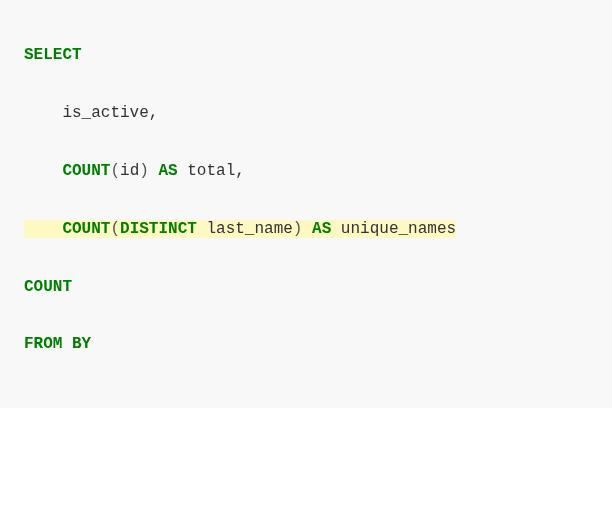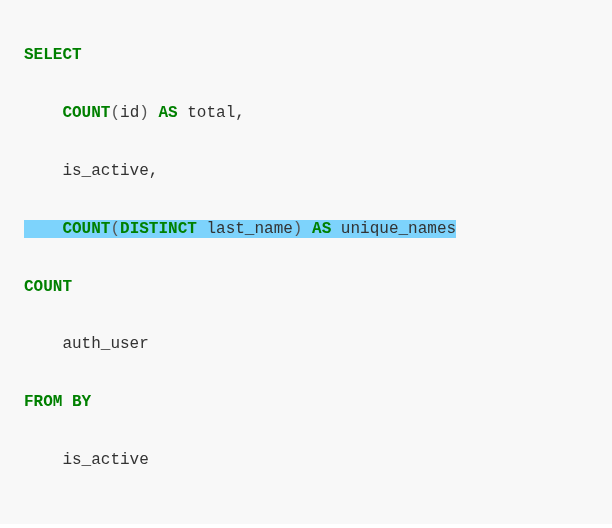--- a/index.html
+++ b/index.html
@@ -21,28 +21,26 @@
     white-space: pre;
     overflow: hidden;
   }
   .block-sql {
     border-bottom: none;
   }
   .kw  { color: #008000; font-weight: bold; }
   .p   { color: #555; }
   .txt { color: #333; }
   .hl  {
-    background: #7dd3fc;
+    background: #fef9c3;
   }
 </style>
 </head>
 <body>
 
 <div class="code-block block-sql">
 <div><span class="kw">SELECT</span></div>
+<div><span class="txt">    </span><span class="txt">is_active,</span></div>
 <div><span class="txt">    </span><span class="kw">COUNT</span><span class="p">(</span><span class="txt">id</span><span class="p">) </span><span class="kw">AS</span><span class="txt"> total,</span></div>
-<div><span class="txt">    </span><span class="txt">is_active,</span></div>
 <div><span class="hl"><span class="txt">    </span><span class="kw">COUNT</span><span class="p">(</span><span class="kw">DISTINCT</span><span class="txt"> last_name</span><span class="p">) </span><span class="kw">AS</span><span class="txt"> unique_names</span></span></div>
 <div><span class="kw">COUNT</span></div>
-<div><span class="txt">    </span><span class="txt">auth_user</span></div>
 <div><span class="kw">FROM</span><span> </span><span class="kw">BY</span></div>
-<div><span class="txt">    </span><span class="txt">is_active</span></div>
 </div>
 
 </body></html>

